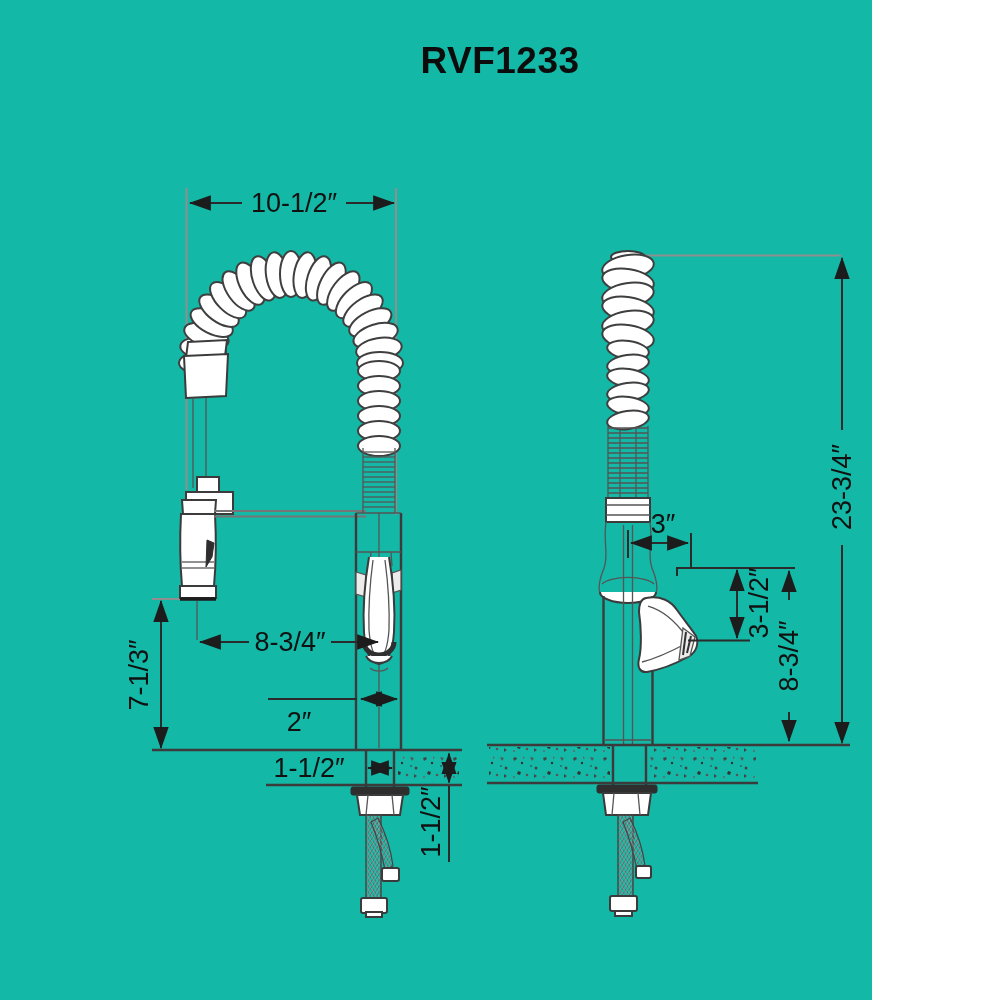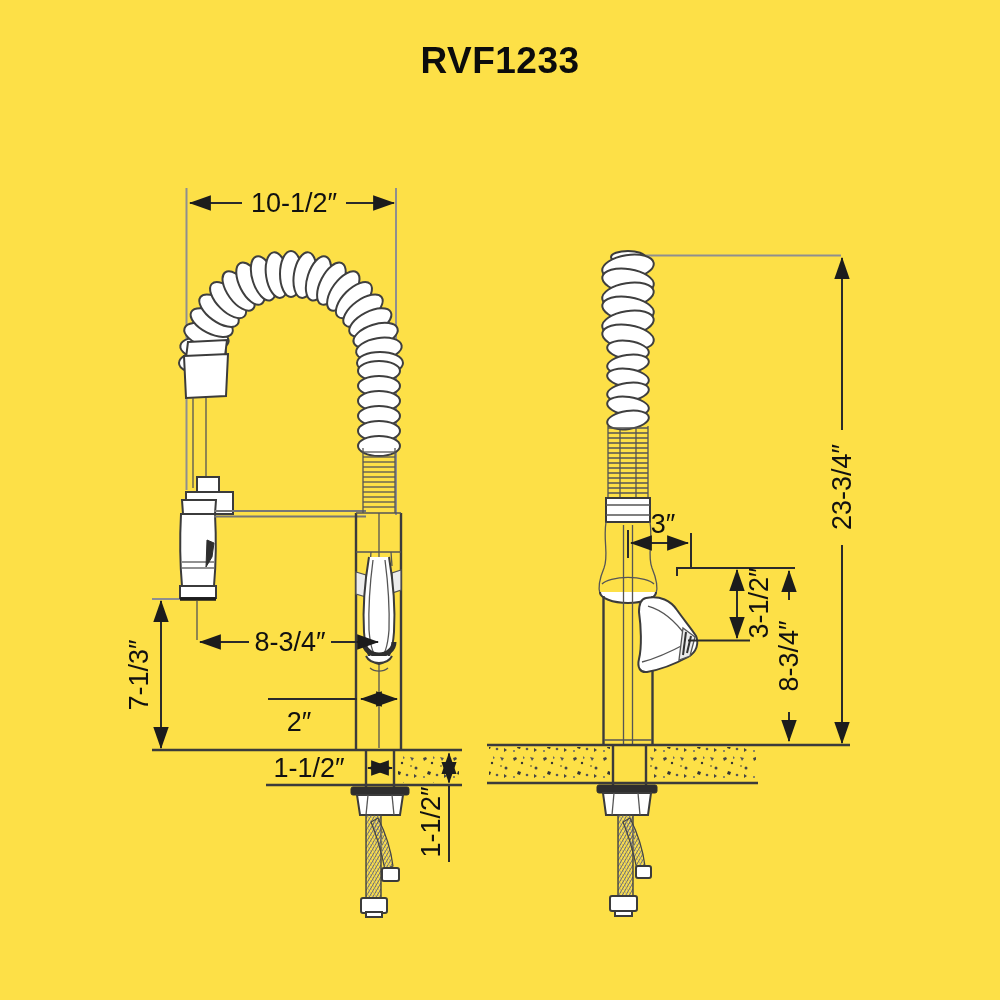--- a/index.html
+++ b/index.html
@@ -1,16 +1,16 @@
 <!DOCTYPE html>
 <html><head>
 <meta charset="utf-8">
 <style>
   html,body{margin:0;padding:0;background:#fff;}
-  .canvas{position:relative;width:1000px;height:1000px;background:#fde047;overflow:hidden;
+  .canvas{position:relative;width:872px;height:1000px;background:#14b8a6;overflow:hidden;
           font-family:"Liberation Sans","DejaVu Sans",sans-serif;}
   .title{position:absolute;top:40px;left:0;width:1000px;text-align:center;
          font-size:37px;font-weight:700;color:#0c0c0c;letter-spacing:.5px;}
   svg{position:absolute;top:0;left:0;}
   .o    {fill:#fff;stroke:#3b3b3b;stroke-width:2;}
   .o2   {fill:none;stroke:#3b3b3b;stroke-width:2.4;}
   .thin {fill:none;stroke:#555;stroke-width:1.3;}
   .heavy{fill:none;stroke:#1d1d1d;stroke-width:3.5;}
   .ext  {fill:none;stroke:#8f8f8f;stroke-width:2;}
   .arm  {fill:none;stroke:#767676;stroke-width:2.2;}

